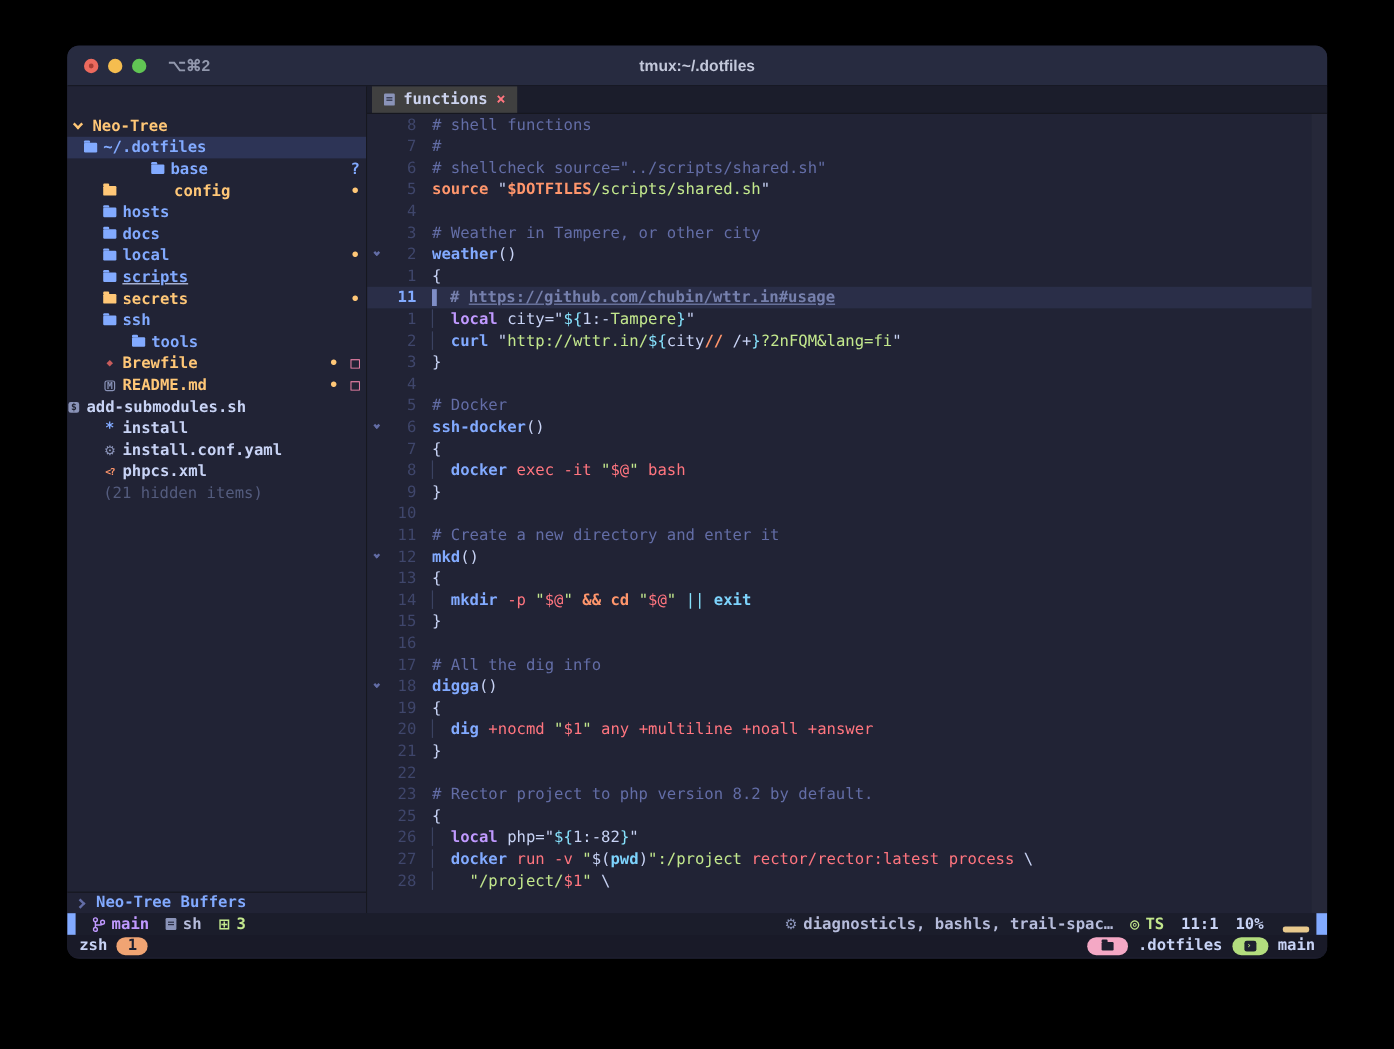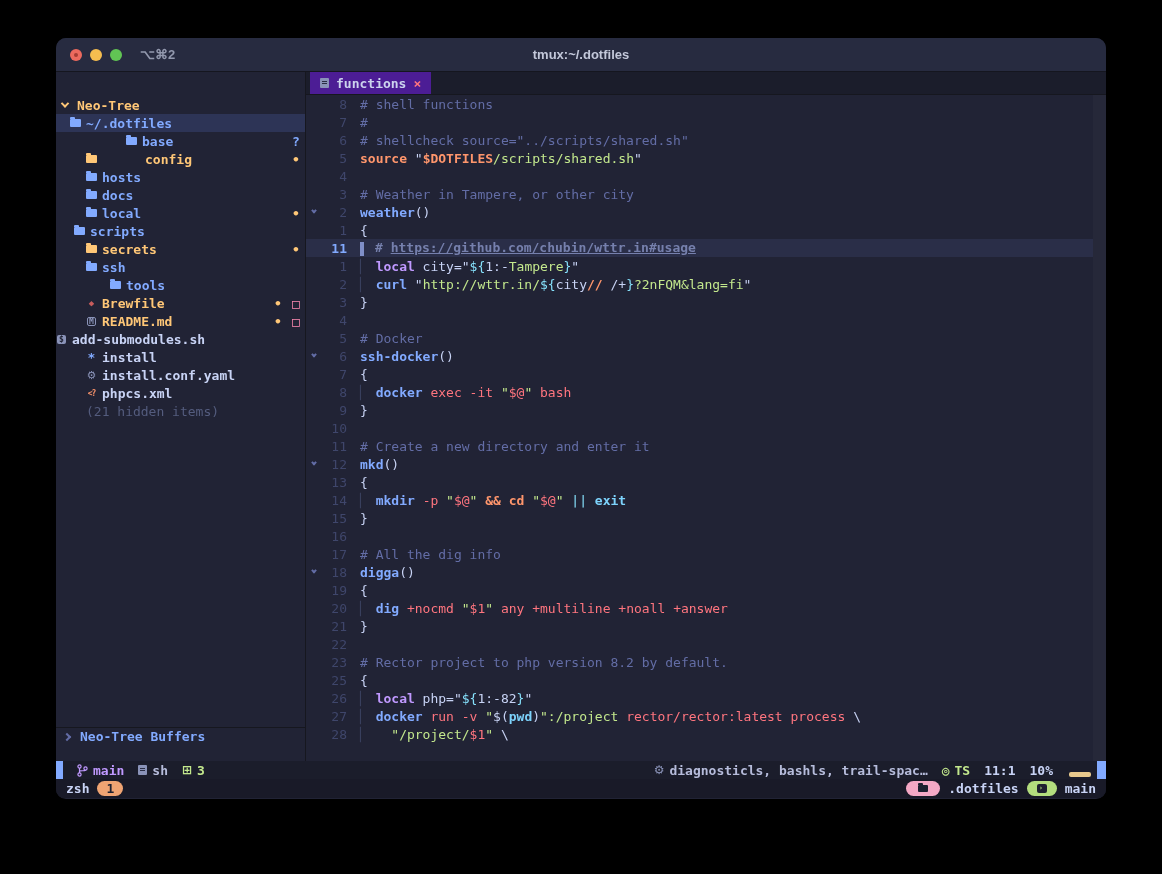--- a/index.html
+++ b/index.html
@@ -36,27 +36,27 @@
   .tspace{flex:1}
   .badge{width:18px;text-align:center;flex:none;font-weight:bold}
   .tc-blue{color:#82aaff}.tc-yellow{color:#ffc777}.tc-fg{color:#c8d3f5}.tc-dim{color:#545c7e;font-weight:normal}
   .bc-blue{color:#82aaff}.bc-yellow{color:#ffc777}.bc-pink{color:#ff8bb2}
   .ic-ruby{color:#c75c5c;font-size:9px}
   .ic-markdown{font-size:0}.ic-markdown::before{content:"M";font-size:8px;color:#8a93b8;border:1px solid #8a93b8;border-radius:2px;padding:0 1px;line-height:7px}
   .ic-shell{font-size:0}.ic-shell::before{content:"$";font-size:8px;color:#1e2030;background:#8a93b8;border-radius:2px;padding:0 2px;line-height:9px}
   .ic-star{color:#82aaff;font-size:13px}
   .ic-gear{color:#8a93b8;font-size:11px;font-family:"DejaVu Sans",sans-serif}
   .ic-php{color:#ff966c;font-size:8px;letter-spacing:-1px}
-  .buffers{position:absolute;left:0;right:0;bottom:16px;height:18px;border-top:1px solid #16171f;
+  .buffers{position:absolute;left:0;right:0;bottom:0;height:18px;border-top:1px solid #16171f;
     display:flex;align-items:center;padding-left:8px;color:#636da6;background:#212335}
   .buffers .blabel{margin-left:10px;color:#82aaff;font-weight:bold}
   
   .editor{position:relative;flex:1;display:flex;flex-direction:column;min-width:0}
   .tabline{height:23px;background:#1b1d2b;border-bottom:1px solid #16171f;display:flex;align-items:flex-end}
-  .tab{height:22px;margin-left:4px;padding:0 10px;background:#4c1d95;display:flex;align-items:center;gap:7px}
+  .tab{height:22px;margin-left:4px;padding:0 10px;background:#404040;display:flex;align-items:center;gap:7px}
   .fileicon{display:inline-block;width:9px;height:10px;background:#8a93b8;border-radius:1px;position:relative}
   .fileicon::after{content:"";position:absolute;left:2px;top:3px;width:5px;height:1px;background:#2a2e44;box-shadow:0 2px 0 #2a2e44}
   .tab .tname{font-weight:bold;color:#ccd3ee}
   .tab .tclose{color:#ff757f;font-weight:bold;cursor:default}
   .code{position:relative;flex:1;overflow:hidden;background:#212335}
   .scrollstrip{position:absolute;right:0;top:0;bottom:0;width:13px;background:#262839}
   .crow{height:18px;display:flex;align-items:center;white-space:pre}
   .crow.curline{background:#2a2e48}
   .fold{width:15px;flex:none;display:flex;align-items:center;justify-content:center}
   .fold .chev{width:4px;height:4px;color:#636da6}
@@ -165,21 +165,21 @@
             <span class="tspace"></span>
           </div>
           <div class="titem" style="padding-left: 30px;">
             <span class="ticon ic-folder tc-blue">
               <span class="ficon"></span>
             </span>
             <span class="tlabel tc-blue">local</span>
             <span class="tspace"></span>
             <span class="badge bc-yellow">•</span>
           </div>
-          <div class="titem" style="padding-left: 18px;">
+          <div class="titem" style="padding-left: 30px; text-decoration: underline;">
             <span class="ticon ic-folder tc-blue">
               <span class="ficon"></span>
             </span>
             <span class="tlabel tc-blue">scripts</span>
             <span class="tspace"></span>
           </div>
           <div class="titem" style="padding-left: 30px;">
             <span class="ticon ic-folder tc-yellow">
               <span class="ficon"></span>
             </span>

